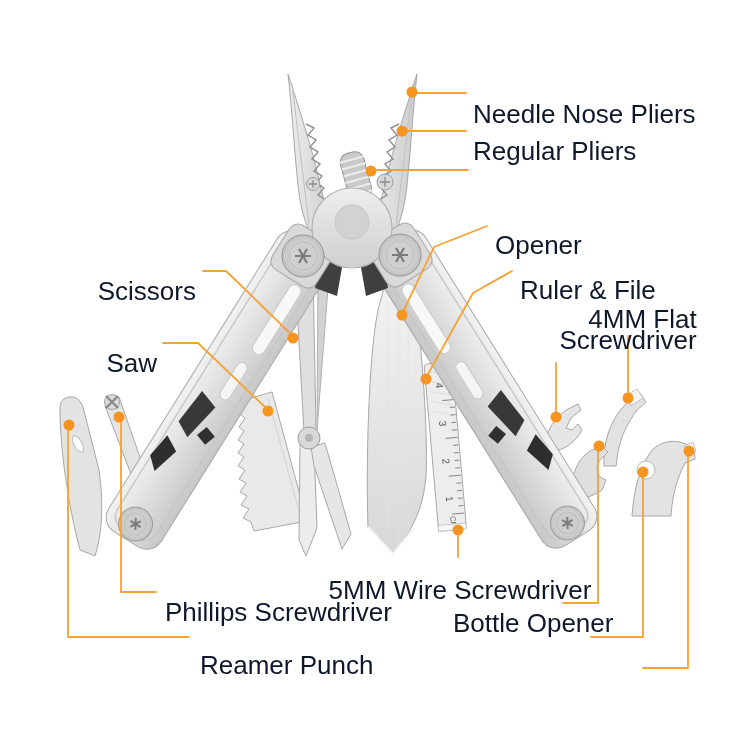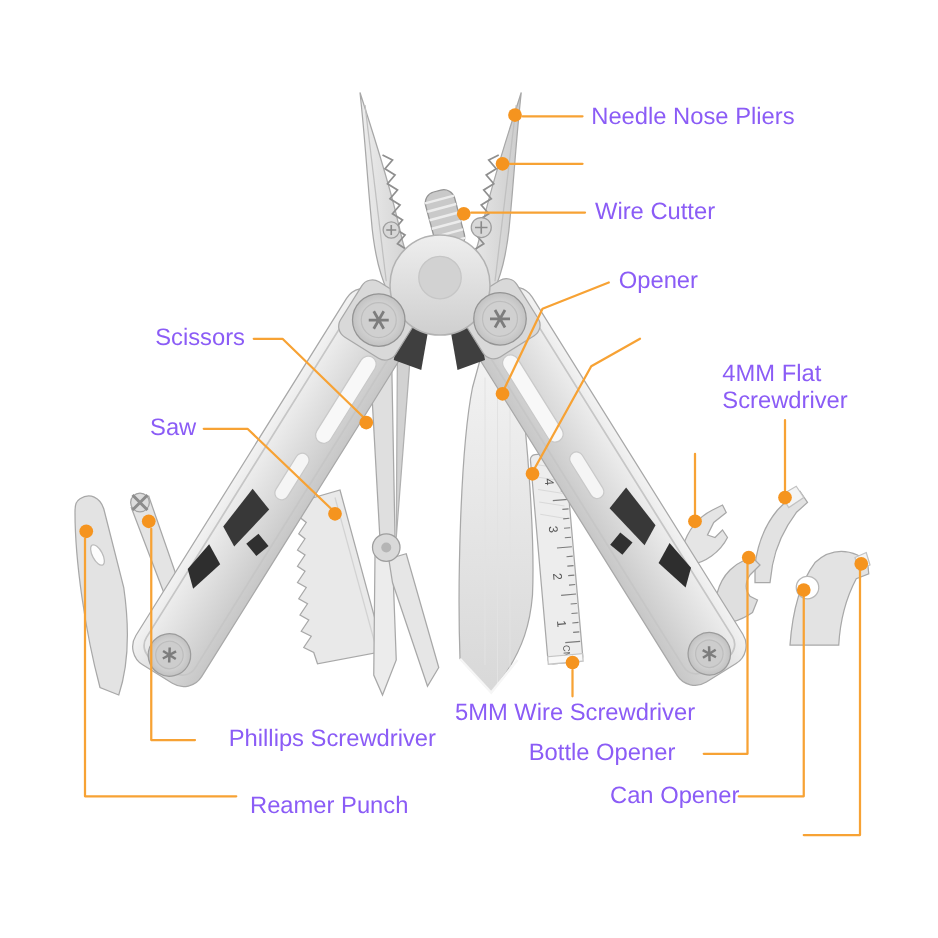--- a/index.html
+++ b/index.html
@@ -1,20 +1,20 @@
 <!DOCTYPE html>
 <html><head>
 <meta charset="utf-8">
 <style>
   html,body{margin:0;padding:0;background:#ffffff;}
   #stage{position:relative;width:750px;height:750px;background:#ffffff;overflow:hidden;
          font-family:"Liberation Sans","DejaVu Sans",sans-serif;}
   #art{position:absolute;left:0;top:0;width:750px;height:750px;}
-  .label{position:absolute;font-size:19px;line-height:24px;color:#8b5cf6;white-space:nowrap;}
-  .label.center{transform:translateX(-50%);text-align:left;line-height:21px;}
+  .label{position:absolute;font-size:26px;line-height:24px;color:#0f172a;white-space:nowrap;margin-top:20px;}
+  .label.center{transform:translateX(-50%);text-align:right;line-height:21px;}
   .leader{fill:none;stroke:#F7A234;stroke-width:1.8;stroke-linecap:round;stroke-linejoin:round;}
   .dot{fill:#F5941F;stroke:none;}
   .metal{stroke:#a8a8a8;stroke-width:1;}
   .tick{stroke:#7c7c7c;stroke-width:0.9;}
   .rtxt{font-family:"Liberation Sans",sans-serif;fill:#555;}
 </style>
 </head>
 <body>
 
 <div id="stage">
@@ -220,27 +220,27 @@
     <circle class="dot" cx="119" cy="417" r="5.5"></circle>
     <circle class="dot" cx="69" cy="425" r="5.5"></circle>
     <circle class="dot" cx="458" cy="530" r="5.5"></circle>
     <circle class="dot" cx="599" cy="446" r="5.5"></circle>
     <circle class="dot" cx="643" cy="472" r="5.5"></circle>
     <circle class="dot" cx="689" cy="451" r="5.5"></circle>
   </g>
 </svg>
 
 <div class="label" style="left:473px;top:82px">Needle Nose Pliers</div>
-<div class="label" style="left:476px;top:158px">Wire Cutter</div>
+<div class="label" style="left:473px;top:119px">Regular Pliers</div>
 <div class="label" style="left:495px;top:213px">Opener</div>
+<div class="label" style="left:520px;top:258px">Ruler &amp; File</div>
 <div class="label center" style="left:628px;top:289px">
   <div>4MM Flat</div>
   <div>Screwdriver</div>
 </div>
 <div class="label" style="right:554px;top:259px">Scissors</div>
 <div class="label" style="right:593px;top:331px">Saw</div>
-<div class="label" style="left:183px;top:580px">Phillips Screwdriver</div>
+<div class="label" style="left:165px;top:580px">Phillips Screwdriver</div>
 <div class="label" style="left:200px;top:633px">Reamer Punch</div>
 <div class="label center" style="left:460px;top:560px">5MM Wire Screwdriver</div>
-<div class="label" style="left:423px;top:591px">Bottle Opener</div>
-<div class="label" style="left:488px;top:625px">Can Opener</div>
+<div class="label" style="left:453px;top:591px">Bottle Opener</div>
 
 </div>
 
 </body></html>

